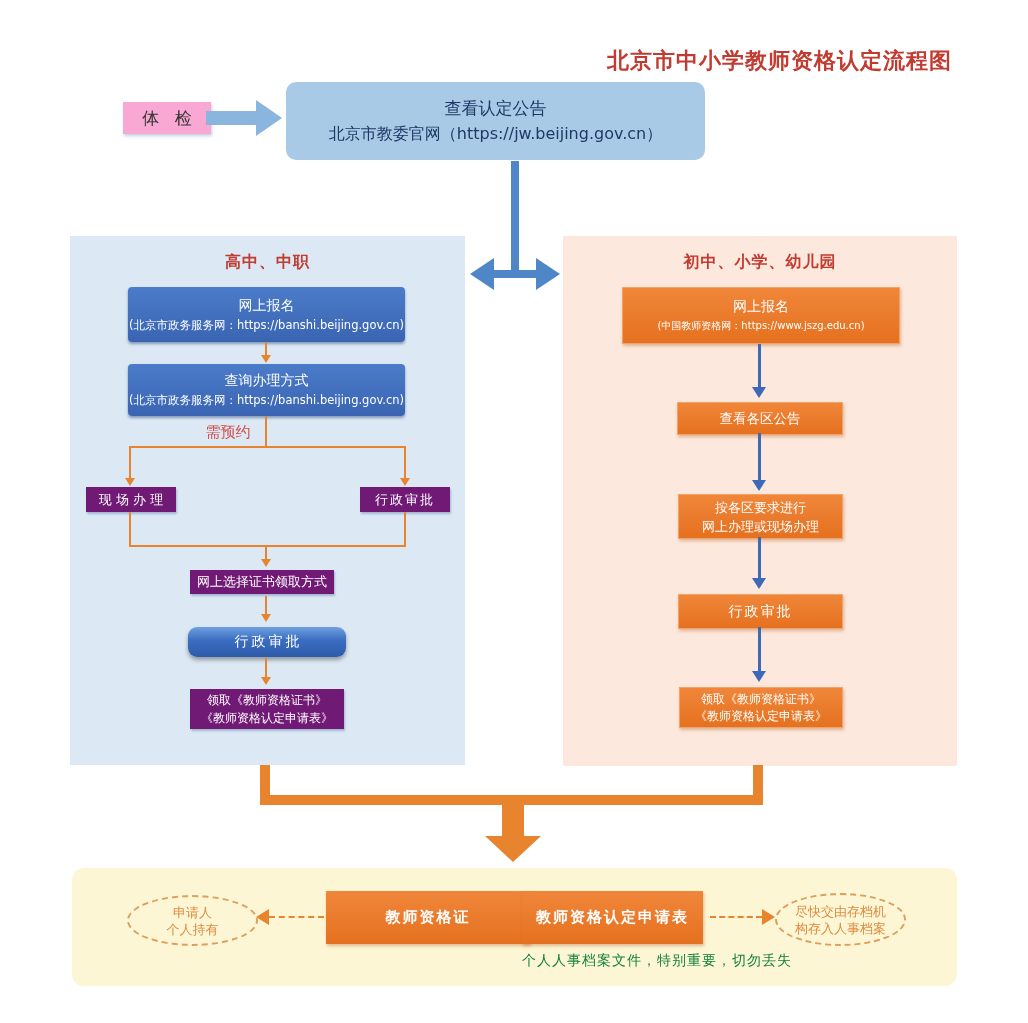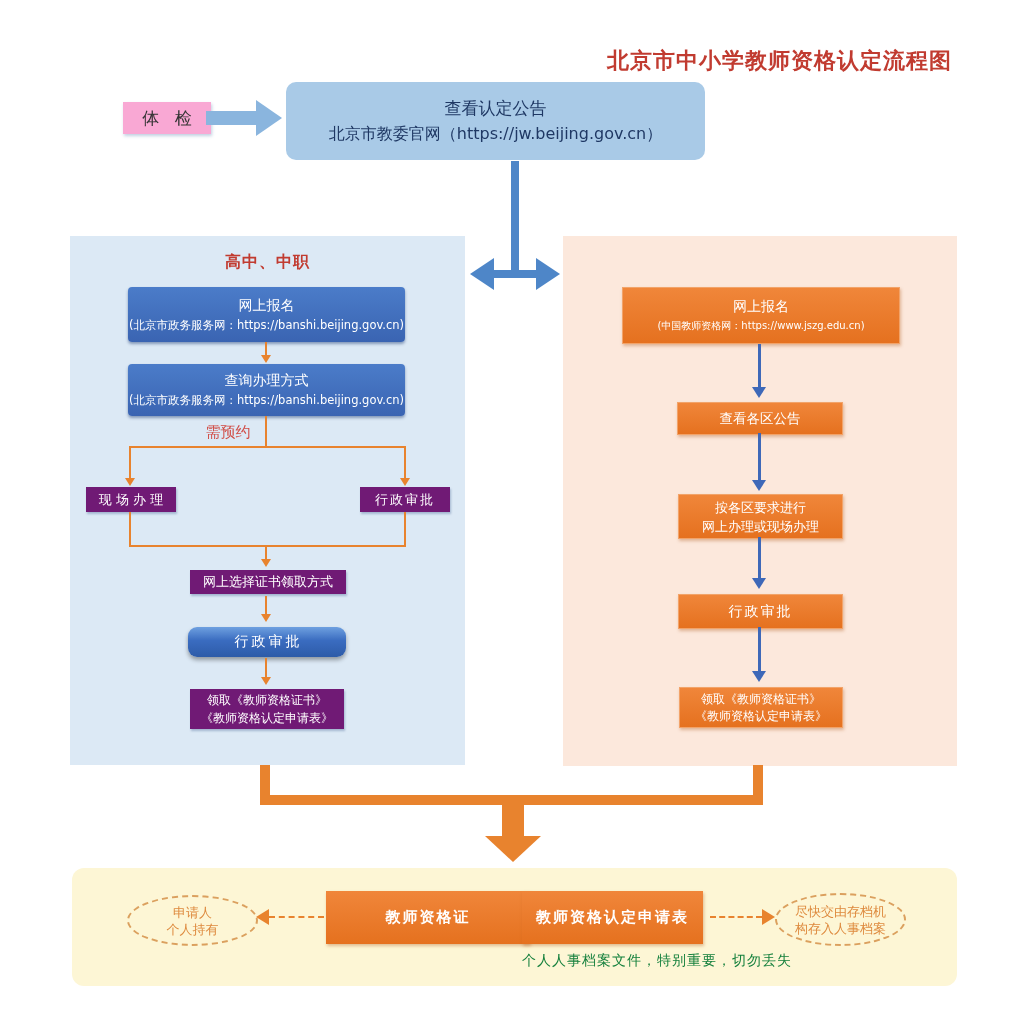--- a/index.html
+++ b/index.html
@@ -81,20 +81,21 @@
 
   <div class="abs midv"></div>
   <div class="abs midh"></div>
   <div class="abs mid-lh"></div>
   <div class="abs mid-rh"></div>
 
   <div class="abs panelL"></div>
   <div class="abs panelR"></div>
 
   <div class="abs phead" style="left:70px;top:252px;width:395px;">高中、中职</div>
+  <div class="abs phead" style="left:563px;top:252px;width:394px;">初中、小学、幼儿园</div>
 
   <div class="abs b-dblue ctr" style="left:128px;top:287px;width:277px;height:55px;">
     <div class="l1">网上报名</div>
     <div class="l2">(北京市政务服务网：https://banshi.beijing.gov.cn)</div>
   </div>
   <div class="vo" style="left:265px;top:342px;height:13px;"></div>
   <div class="aho" style="left:261px;top:355px;"></div>
   <div class="abs b-dblue ctr" style="left:128px;top:364px;width:277px;height:52px;">
     <div class="l1">查询办理方式</div>
     <div class="l2">(北京市政务服务网：https://banshi.beijing.gov.cn)</div>
@@ -110,21 +111,21 @@
 
   <div class="abs b-mblue ctr" style="left:86px;top:487px;width:90px;height:25px;font-size:13px;">现 场 办 理</div>
   <div class="abs b-mblue ctr" style="left:360px;top:487px;width:90px;height:25px;font-size:13px;letter-spacing:2px;">行政审批</div>
 
   <div class="vo" style="left:129px;top:512px;height:34px;"></div>
   <div class="vo" style="left:404px;top:512px;height:34px;"></div>
   <div class="ho" style="left:129px;top:545px;width:277px;"></div>
   <div class="vo" style="left:265px;top:546px;height:13px;"></div>
   <div class="aho" style="left:261px;top:559px;"></div>
 
-  <div class="abs b-mblue ctr" style="left:190px;top:570px;width:156px;height:24px;font-size:13px;">网上选择证书领取方式</div>
+  <div class="abs b-mblue ctr" style="left:190px;top:570px;width:144px;height:24px;font-size:13px;">网上选择证书领取方式</div>
   <div class="vo" style="left:265px;top:596px;height:18px;"></div>
   <div class="aho" style="left:261px;top:614px;"></div>
   <div class="abs b-gloss ctr" style="left:188px;top:627px;width:158px;height:30px;">行政审批</div>
   <div class="vo" style="left:265px;top:658px;height:19px;"></div>
   <div class="aho" style="left:261px;top:677px;"></div>
   <div class="abs b-mblue ctr" style="left:190px;top:689px;width:154px;height:40px;font-size:12px;line-height:18px;">
     <div>领取《教师资格证书》</div>
     <div>《教师资格认定申请表》</div>
   </div>
 

